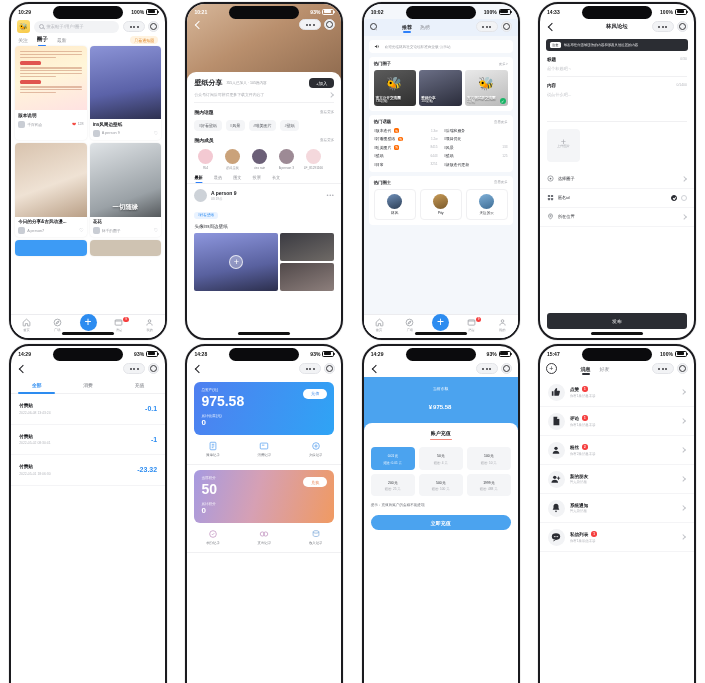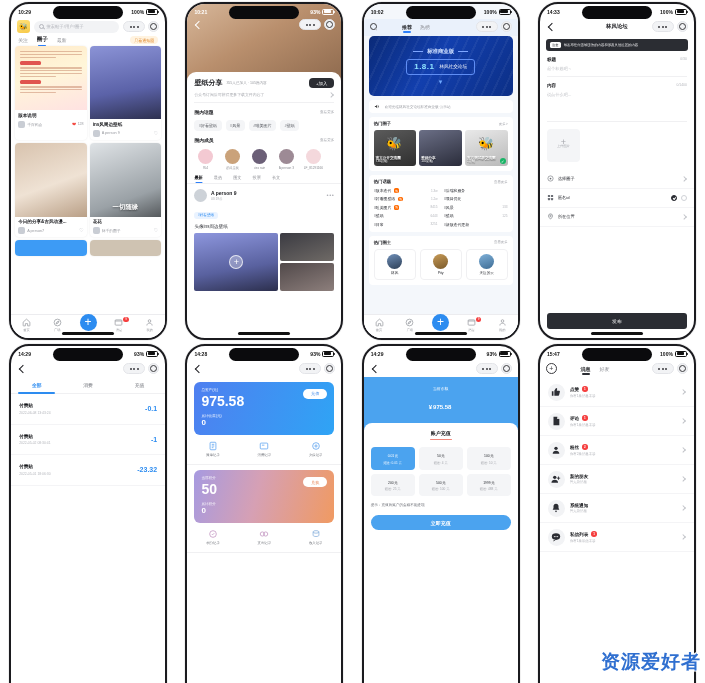--- a/index.html
+++ b/index.html
@@ -636,32 +636,20 @@
           <div class="mini-caps">
             <div class="cap-pill">
                 <b></b>
                 <b></b>
                 <b></b>
               </div>
             <div class="cap-circ"></div>
           </div>
         </div>
 
-        <div class="banner">
-          <div class="bn-top">
-            <i></i>
-              <span>标准商业版</span>
-              <i></i>
-          </div>
-          <div class="bn-box">
-            <span class="bn-v">1.8.1</span>
-            <span class="bn-sub">林风社交论坛</span>
-          </div>
-          <span class="bn-chev">▾</span>
-        </div>
 
         <div class="notice">
           <svg class="horn" viewBox="0 0 24 24" fill="currentColor">
               <path d="M3 10v4h3l5 4V6L6 10H3zm13.5 2a4.5 4.5 0 0 0-2.5-4v8a4.5 4.5 0 0 0 2.5-4z"></path>
             </svg>
           <span class="notice-tx">欢迎光临林风社交论坛标准商业版·演示站</span>
         </div>
 
         <div class="panel">
           <div class="panel-head">
@@ -1271,14 +1259,13 @@
               <circle cx="12" cy="8" r="3.5"></circle>
               <path d="M5 20c0-3.9 3.1-6 7-6s7 2.1 7 6"></path>
             </svg>
           <span class="tb-lb">我的</span>
         </div>
       </div>
       <div class="home-ind"></div>
     </div>
   </div>
 
-  <div class="watermark">资源爱好者</div>
 </div>
 
 </body></html>

